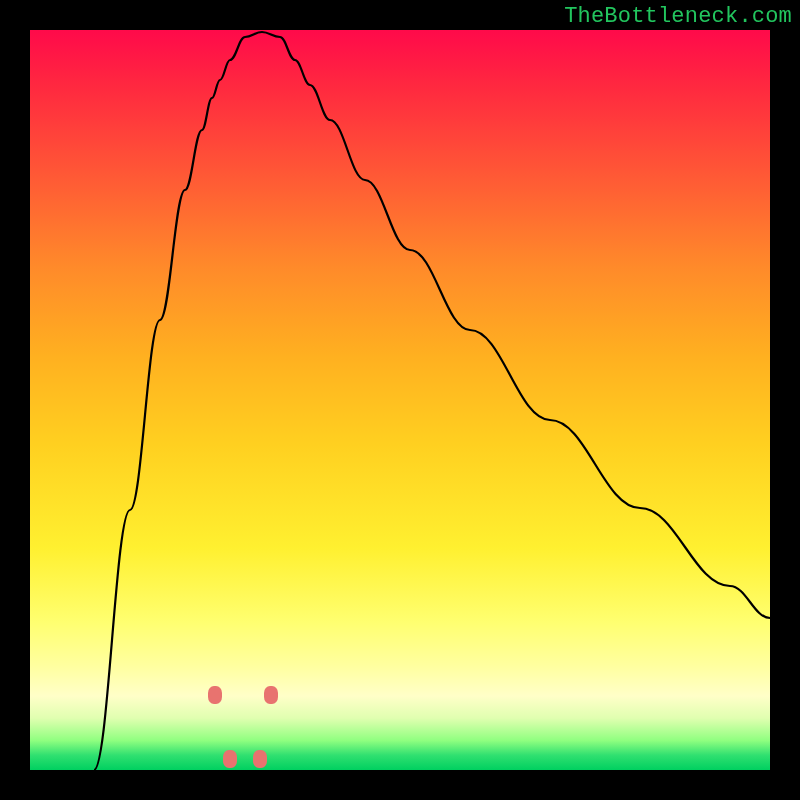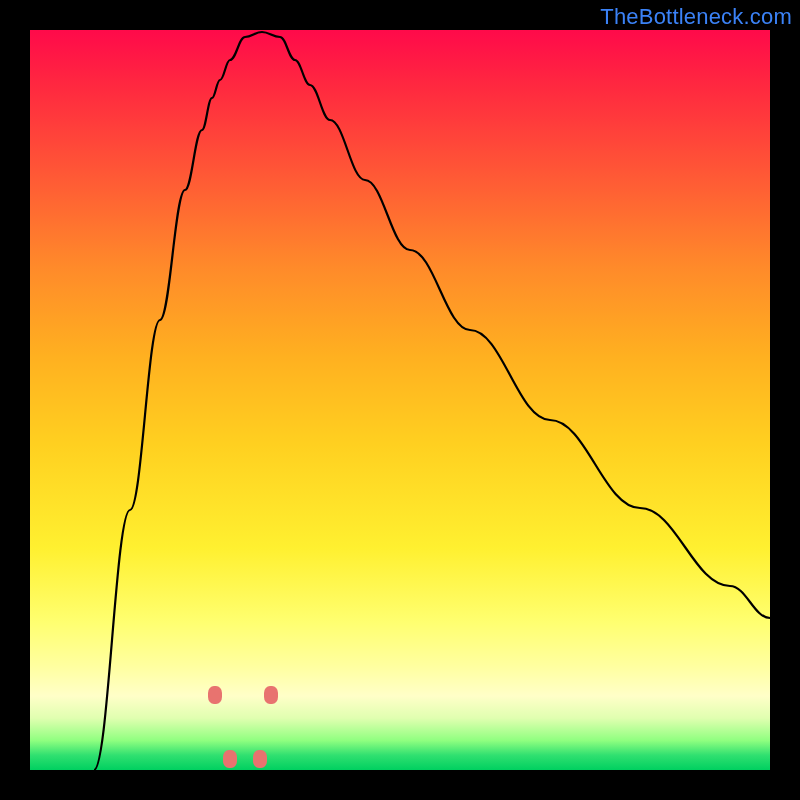--- a/index.html
+++ b/index.html
@@ -30,23 +30,23 @@
       #e0ffb0 93%,
       #90ff80 96%,
       #30e070 98%,
       #00d060 100%
     );
   }
   .watermark {
     position: absolute;
     top: 4px;
     right: 8px;
-    font-family: Liberation Sans, sans-serif;
+    font-family: Liberation Mono, monospace;
     font-size: 22px;
-    color: #3b82f6;
+    color: #22c55e;
     letter-spacing: 0.2px;
     user-select: none;
   }
   svg.curve {
     position: absolute;
     left: 0;
     top: 0;
     width: 740px;
     height: 740px;
     overflow: visible;

